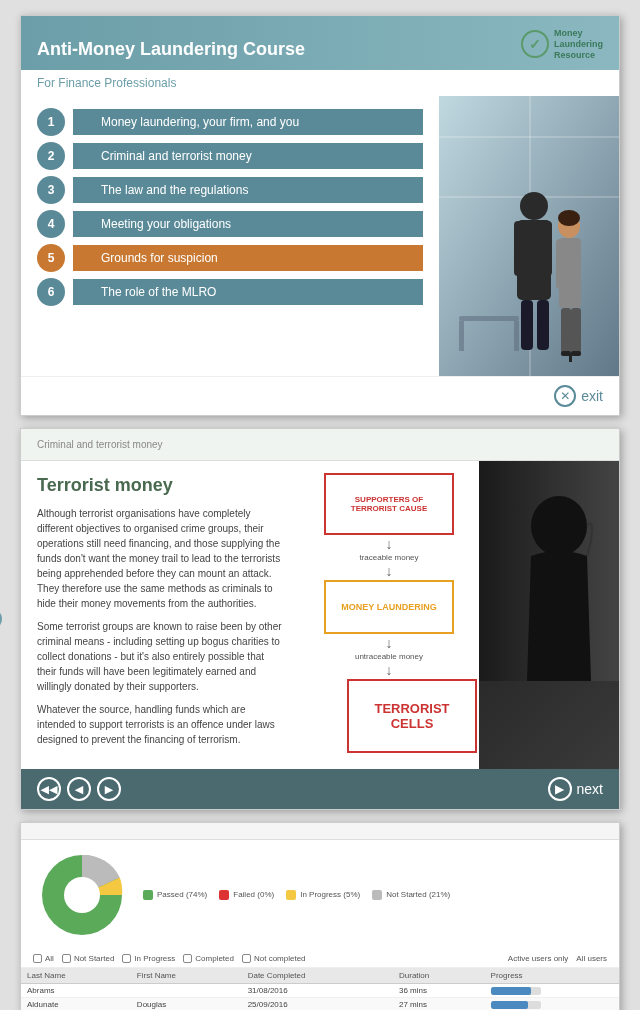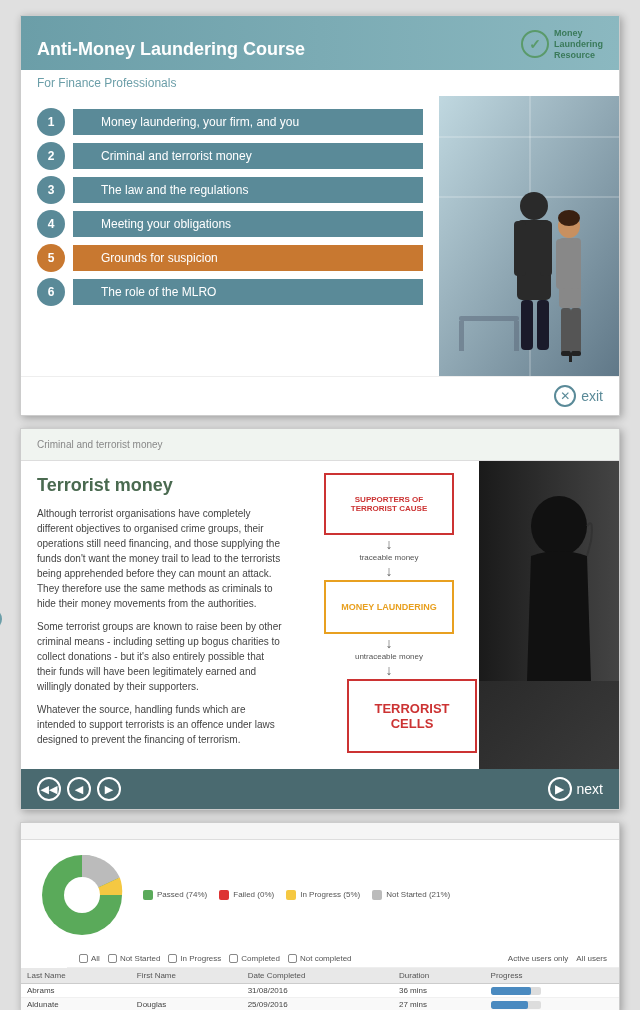--- a/index.html
+++ b/index.html
@@ -310,21 +310,20 @@
       width: 10px;
       height: 10px;
       border-radius: 2px;
     }
     .slide3-filters {
       padding: 4px 12px 4px;
       display: flex;
       justify-content: space-between;
       align-items: center;
       border-bottom: 1px solid #eee;
-      margin-left: 46px;
     }
     .filter-left {
       display: flex;
       gap: 8px;
       font-size: 8px;
       color: #555;
     }
     .filter-item {
       display: flex;
       align-items: center;

